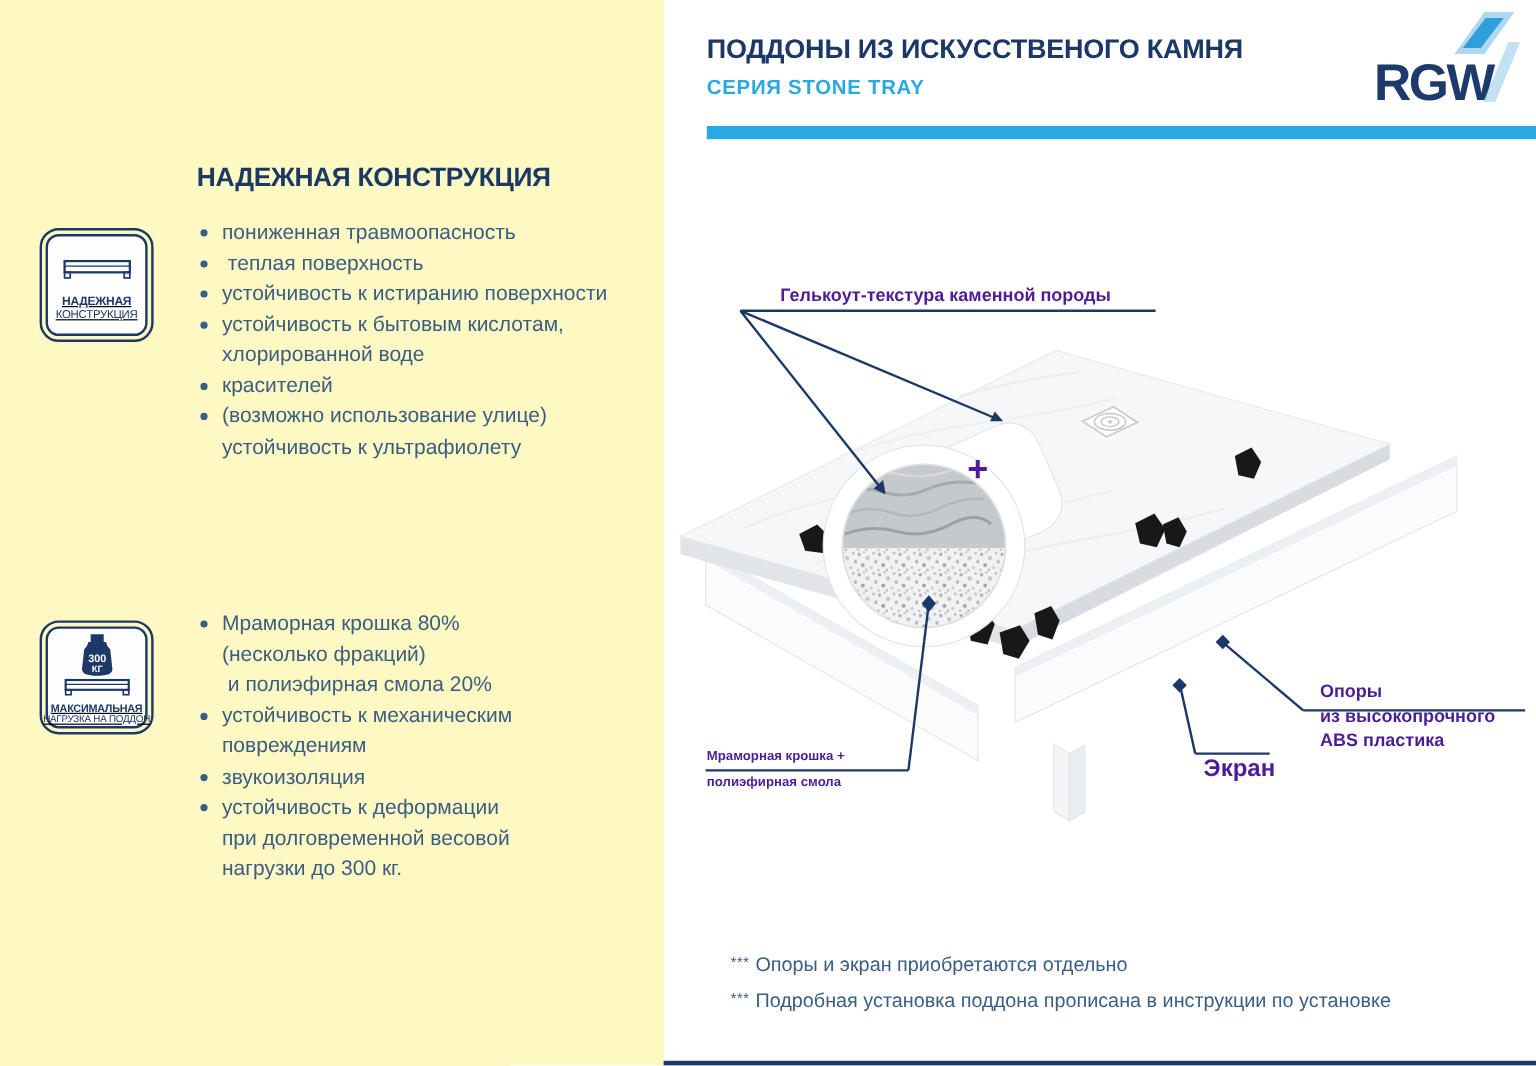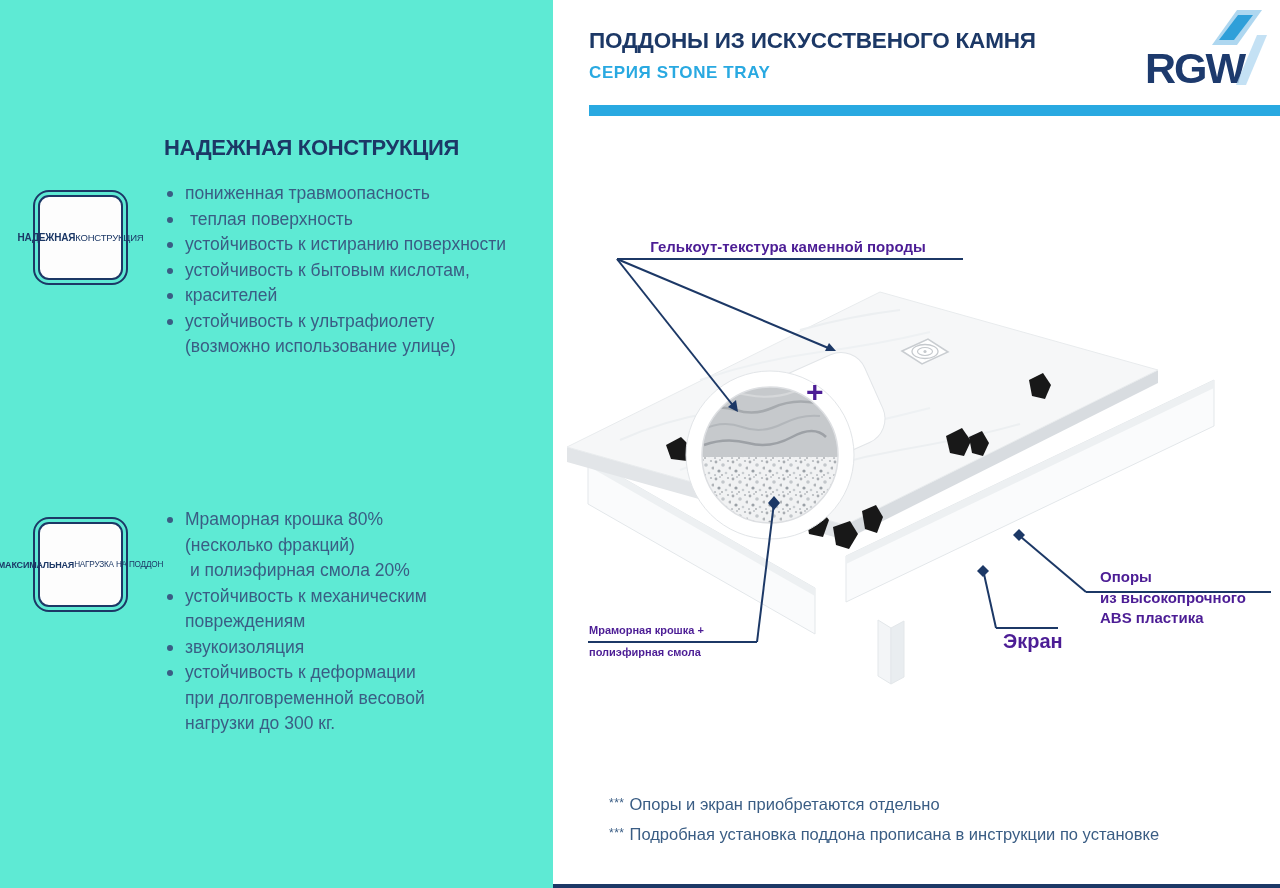--- a/index.html
+++ b/index.html
@@ -1,28 +1,28 @@
 <!DOCTYPE html>
 <html><head>
 <meta charset="utf-8">
 <style>
   * { margin:0; padding:0; box-sizing:border-box; }
   html,body { width:1280px; height:888px; }
   body { font-family:"Liberation Sans", sans-serif; background:#ffffff; position:relative; overflow:hidden; }
   .page { position:absolute; left:0; top:0; width:1280px; height:888px; background:#ffffff; }
 
   
-  .left-panel { position:absolute; left:0; top:0; width:553px; height:888px; background:#5eead4; }
+  .left-panel { position:absolute; left:0; top:0; width:553px; height:888px; background:#fef9c3; }
   .lp-heading { position:absolute; left:164px; top:135px; font-size:22px; font-weight:bold;
                 color:#1c3866; letter-spacing:-0.3px; white-space:nowrap; }
 
   .badge { position:absolute; left:33px; width:95px; height:95px; border:2px solid #1c3866;
            border-radius:16px; padding:3px; }
   .badge-inner { width:100%; height:100%; border:2px solid #1c3866; border-radius:11px; background:#fdfdfd;
-                 display:flex; flex-direction:row; align-items:center; justify-content:center; }
+                 display:flex; flex-direction:column; align-items:center; justify-content:center;text-decoration:underline; }
   .badge1 { top:190px; }
   .badge2 { top:517px; }
   .badge-t1 { color:#1c3866; font-weight:bold; font-size:10px; letter-spacing:-0.2px; white-space:nowrap; }
   .badge-t2 { color:#1c3866; font-size:9.5px; letter-spacing:-0.2px; white-space:nowrap; }
   .badge2 .badge-t1 { font-size:9px; }
   .badge2 .badge-t2 { font-size:8.2px; }
   .badge1 svg { margin-bottom:8px; margin-top:6px; }
   .badge2 svg { margin-bottom:3px; }
 
   .blist { position:absolute; left:164px; width:388px; list-style:none; color:#3a5d84;
@@ -102,27 +102,28 @@
         <div class="ln">пониженная травмоопасность</div>
       </li>
       <li>
         <div class="ln"> теплая поверхность</div>
       </li>
       <li>
         <div class="ln">устойчивость к истиранию поверхности</div>
       </li>
       <li>
         <div class="ln">устойчивость к бытовым кислотам,</div>
+        <div class="ln">хлорированной воде</div>
       </li>
       <li>
         <div class="ln">красителей</div>
       </li>
       <li>
+        <div class="ln">(возможно использование улице)</div>
         <div class="ln">устойчивость к ультрафиолету</div>
-        <div class="ln">(возможно использование улице)</div>
       </li>
     </ul>
 
     <ul class="blist blist2">
       <li>
         <div class="ln">Мраморная крошка 80%</div>
         <div class="ln">(несколько фракций)</div>
         <div class="ln"> и полиэфирная смола 20%</div>
       </li>
       <li>

